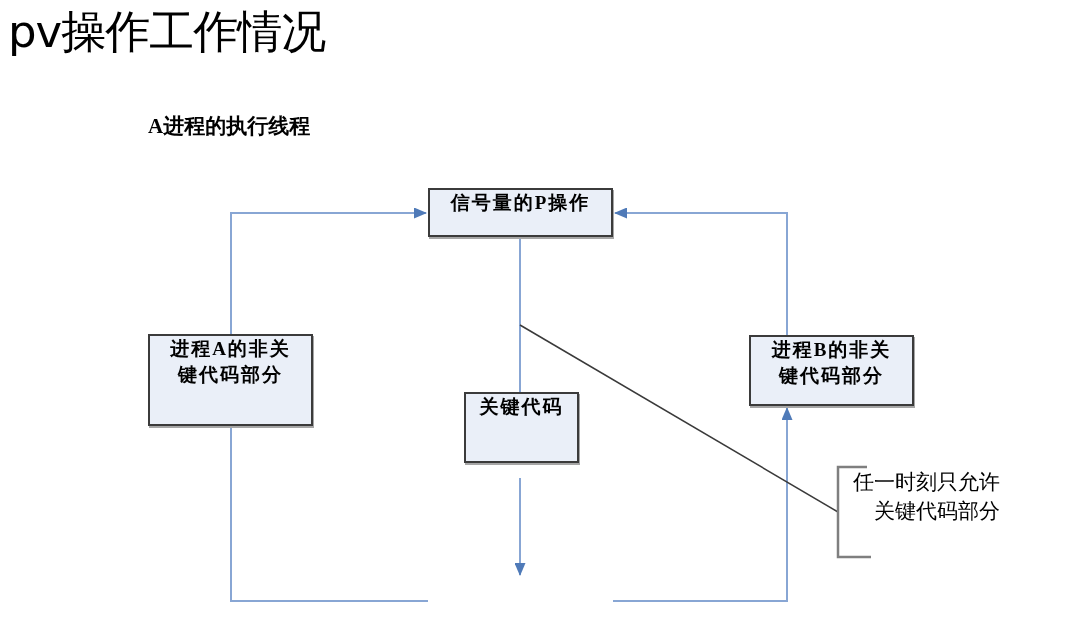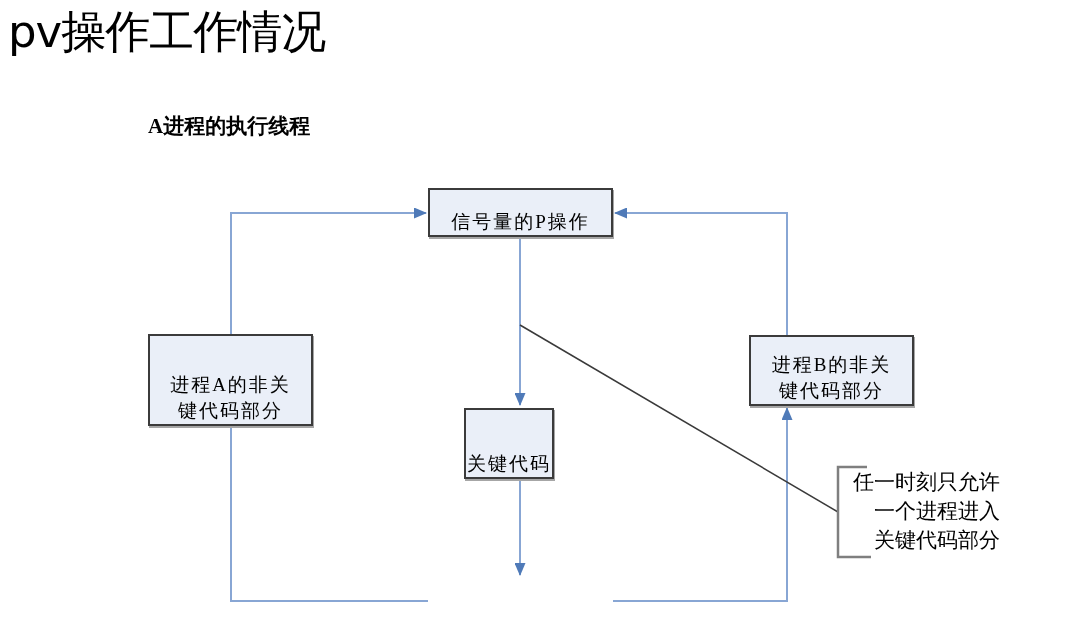--- a/index.html
+++ b/index.html
@@ -34,29 +34,29 @@
   .connector-layer{position:absolute;left:0;top:0;width:1087px;height:641px;}
   .connector{stroke:var(--connector-line);stroke-width:2;fill:none;}
   .arrow-fill{fill:var(--arrowhead);}
   .callout-leader{stroke:var(--callout-line);stroke-width:1.5;}
   .bracket{stroke:var(--bracket);stroke-width:2.5;fill:none;}
   .node{
     position:absolute;box-sizing:border-box;
     background:var(--node-fill);
     border:2px solid var(--node-border);
     box-shadow:1px 2px 0 #a6a6a6;
-    display:flex;flex-direction:column;align-items:center;justify-content:flex-end;
+    display:flex;flex-direction:column;align-items:center;justify-content:flex-start;
     font-family:"Liberation Serif","DejaVu Serif",serif;
-    font-weight:normal;font-size:19px;letter-spacing:2px;color:var(--text);
+    font-weight:bold;font-size:19px;letter-spacing:2px;color:var(--text);
     text-align:center;line-height:26px;white-space:nowrap;
   }
   .node-p{left:428px;top:188px;width:185px;height:49px;}
   .node-a{left:148px;top:334px;width:165px;height:92px;}
   .node-b{left:705px;top:335px;width:165px;height:71px;margin-left:44px;}
-  .node-critical{left:464px;top:408px;width:90px;height:71px;}
+  .node-critical{left:464px;top:392px;width:115px;height:71px;}
   .node-v{left:428px;top:577px;width:185px;height:48px;}
   .callout-text{
     position:absolute;left:840px;top:468px;width:160px;
     font-family:"Liberation Serif","DejaVu Serif",serif;
     font-weight:normal;font-size:21px;line-height:29px;
     text-align:right;color:var(--text);white-space:nowrap;
   }
 </style>
 </head>
 <body>
@@ -99,17 +99,16 @@
     <div>键代码部分</div>
   </div>
 
   <div class="node node-critical">
     <div>关键代码</div>
   </div>
 
 
   <div class="callout-text">
     <div>任一时刻只允许</div>
-    <div>一个进程进入</div>
     <div>关键代码部分</div>
   </div>
 
 </div>
 
 </body></html>

